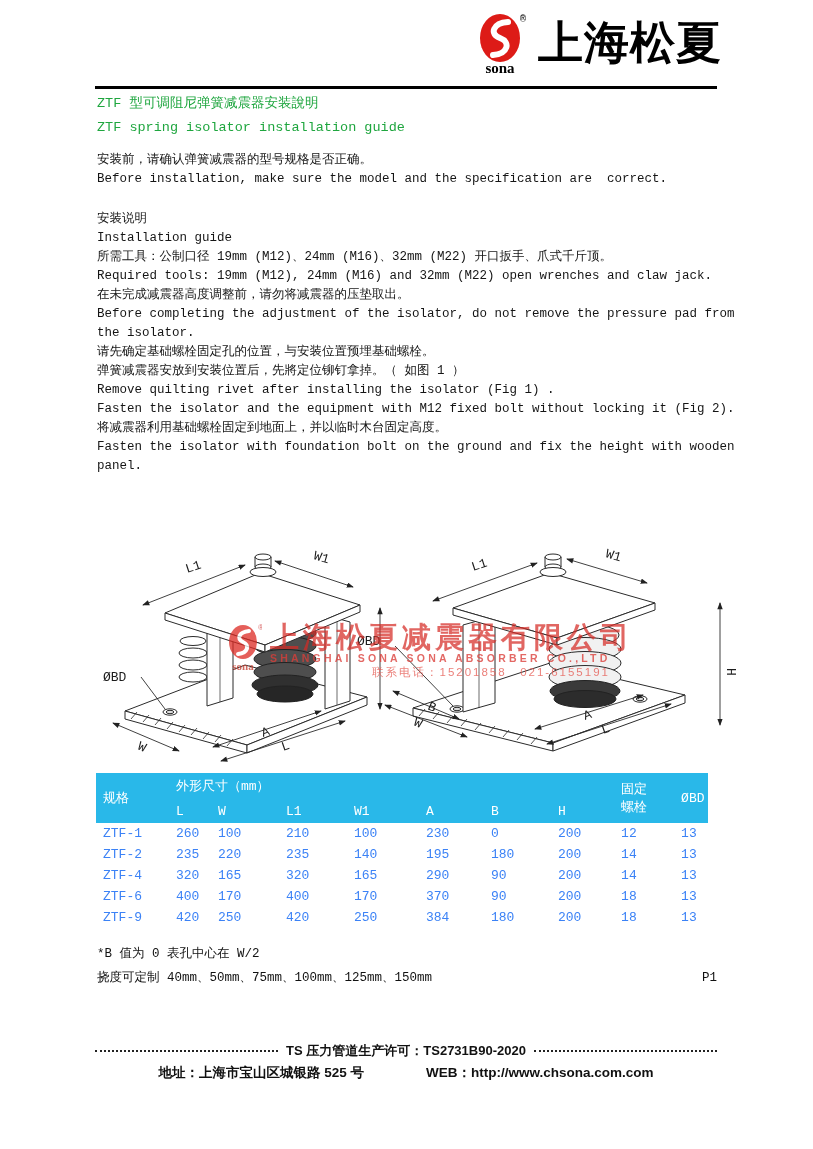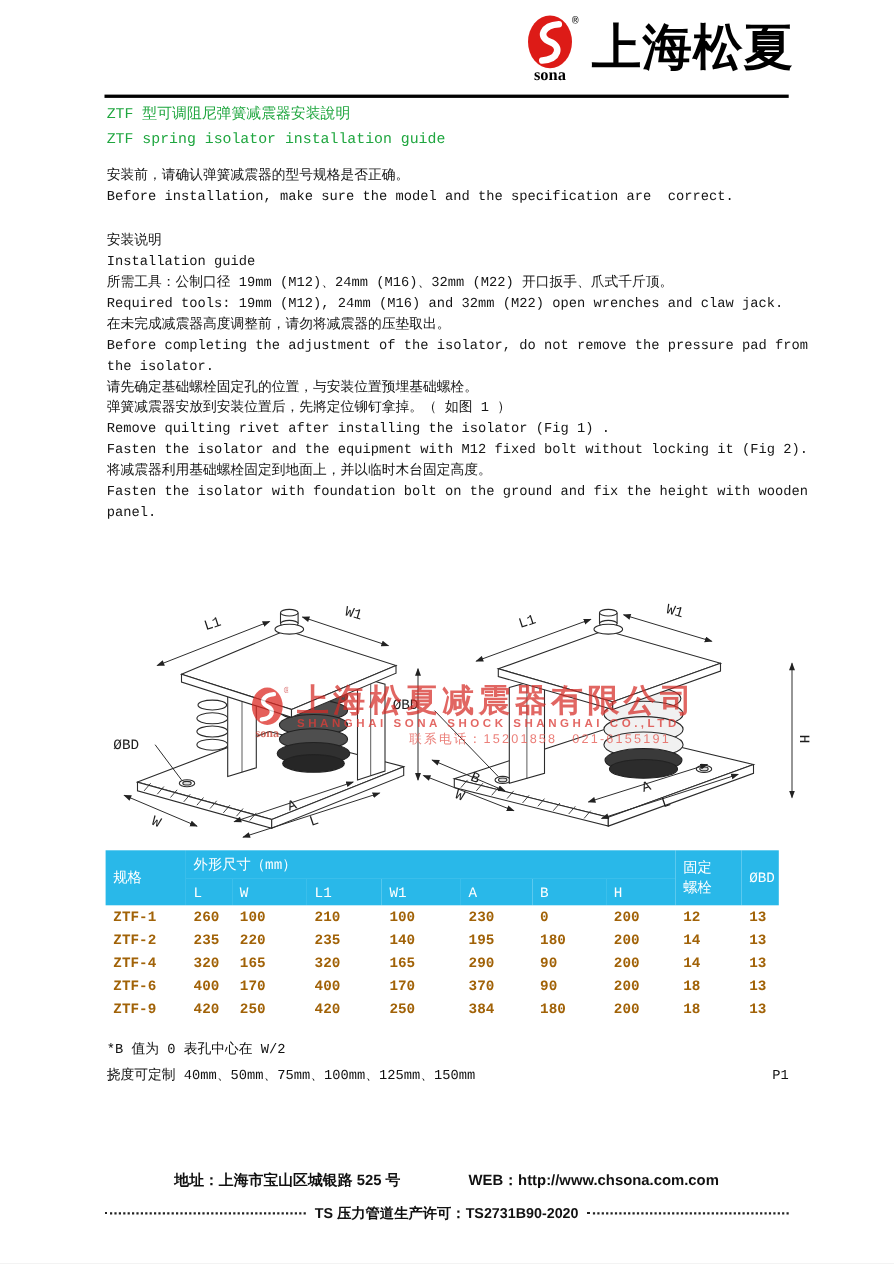--- a/index.html
+++ b/index.html
@@ -28,29 +28,29 @@
            line-height:30px;white-space:nowrap;}
   #wm .sub{font-size:10.5px;font-weight:bold;color:rgba(219,62,56,0.78);letter-spacing:3.2px;
            line-height:13px;white-space:nowrap;}
   #wm .tel{font-size:11.5px;color:rgba(230,95,88,0.8);letter-spacing:2px;margin-left:102px;
            line-height:15px;white-space:nowrap;}
   
   #spec-table{position:absolute;left:96px;top:773px;width:612px;border-collapse:collapse;
               font-size:13px;table-layout:fixed;}
   #spec-table th{background:#29b8e9;color:#ffffff;font-weight:normal;text-align:left;
                  padding:0 0 0 7px;vertical-align:middle;}
-  #spec-table td{padding:0 0 0 7px;height:21px;color:#a16207;vertical-align:middle;font-weight:bold;}
+  #spec-table td{padding:0 0 0 7px;height:21px;color:#3b82f6;vertical-align:middle;}
   #spec-table tr.h1 th{height:26px;}
   #spec-table tr.h2 th{height:24px;}
   
   #notes{position:absolute;left:97px;top:942px;width:620px;font-size:12.5px;}
   #notes .ln{height:24px;line-height:24px;display:flex;white-space:pre;}
   #notes .sp{flex:1;}
   
-  #foot1{position:absolute;left:95px;top:1094px;width:622px;display:flex;align-items:center;
+  #foot1{position:absolute;left:95px;top:1042px;width:622px;display:flex;align-items:center;
          font-family:"Liberation Sans","DejaVu Sans",sans-serif;font-weight:bold;font-size:13px;}
   #foot1 .dots{flex:1;border-top:2px dotted #222;height:0;}
   #foot1 .t{margin:0 8px;white-space:pre;}
   #foot2{position:absolute;left:95px;top:1064px;width:622px;display:flex;justify-content:center;
          gap:62px;font-family:"Liberation Sans","DejaVu Sans",sans-serif;font-weight:bold;
          font-size:13.5px;white-space:pre;}
 </style>
 </head>
 <body>
 
@@ -213,21 +213,21 @@
 
   <div id="wm">
     <svg width="34" height="52" viewBox="0 0 34 52" style="opacity:0.75;">
       <ellipse cx="15" cy="20" rx="14" ry="17" fill="#dd2a24"></ellipse>
       <path d="M 21,9 C 11,10 8,17 15,20 C 22,23 20,31 10,32" fill="none" stroke="#fff" stroke-width="4" stroke-linecap="round"></path>
       <text x="30" y="8" font-size="8" fill="#c33">®</text>
       <text x="15" y="48" font-size="11" font-weight="bold" text-anchor="middle" fill="#c0392b" font-family="Liberation Serif, DejaVu Serif, serif">sona</text>
     </svg>
     <div class="txt">
       <div class="big">上海松夏减震器有限公司</div>
-      <div class="sub">SHANGHAI SONA SHOCK SHANGHAI CO.,LTD</div>
+      <div class="sub">SHANGHAI SONA SONA ABSORBER CO.,LTD</div>
       <div class="tel">联系电话：15201858　021-6155191</div>
     </div>
   </div>
 
   <table id="spec-table">
     <colgroup>
       <col style="width:73px">
         <col style="width:42px">
         <col style="width:68px">
         <col style="width:68px">

